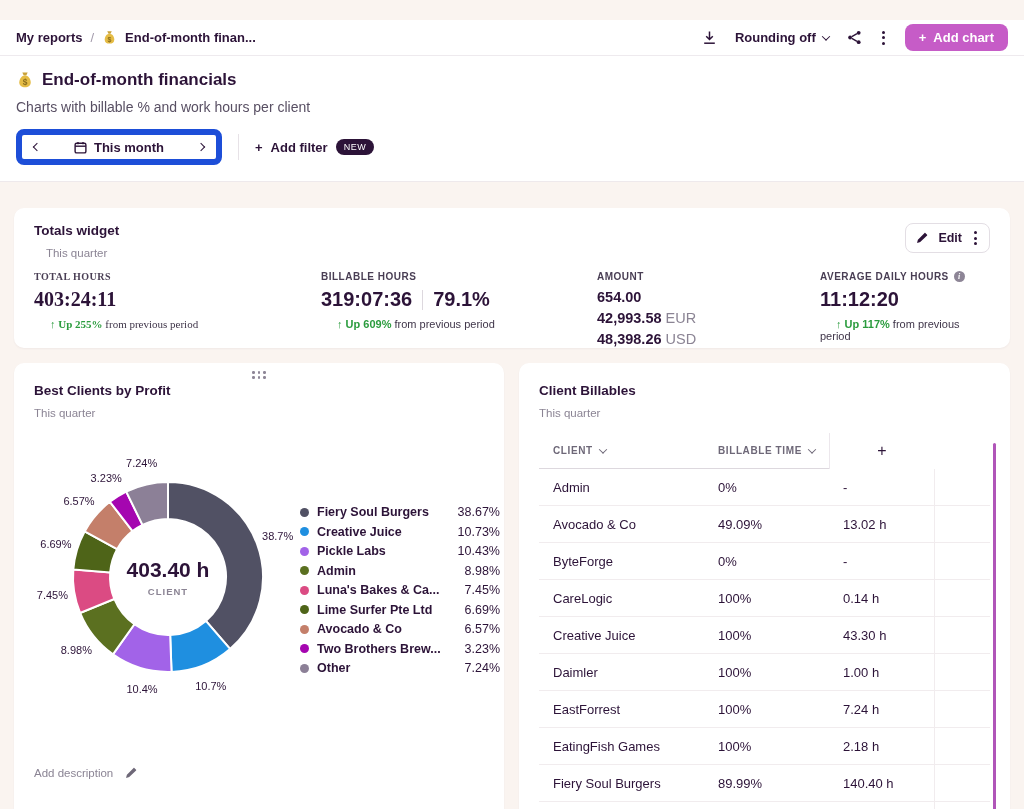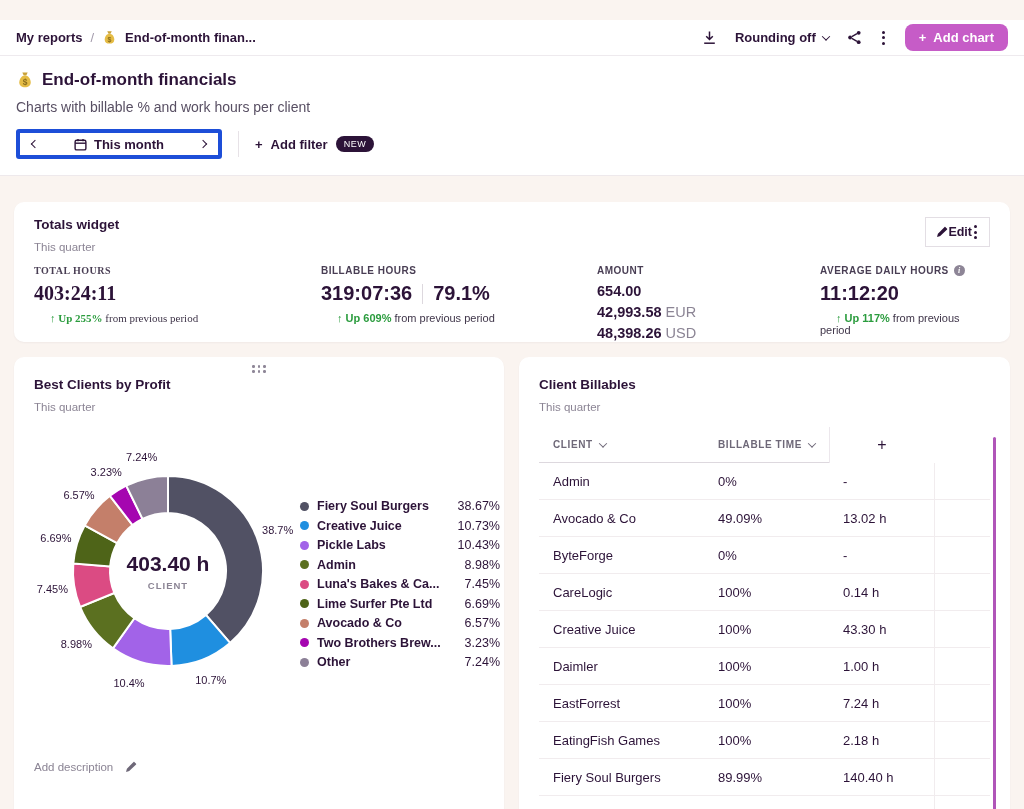--- a/index.html
+++ b/index.html
@@ -24,37 +24,37 @@
   .chev.down  { transform:rotate(45deg) translate(-1px,-1px); }
   .chev.left  { transform:rotate(135deg); }
   .chev.right { transform:rotate(-45deg); }
   .chev.gray  { border-color:#6e6878; }
 
   
   .header-sec { background:#fff; border-bottom:1px solid #eee9ec; padding:14px 16px 16px; }
   .page-title { display:flex; align-items:center; gap:8px; font-size:17px; font-weight:700; }
   .page-sub { margin-top:9px; font-size:14px; color:#584f63; }
   .filter-row { margin-top:14px; display:flex; align-items:center; }
-  .date-pill { width:206px; height:30px; border:4px solid #1d4ed8; border-radius:3px; background:#fff;
-    display:flex; align-items:center; justify-content:space-between; padding:6px 12px; }
+  .date-pill { width:206px; height:30px; border:6px solid #1d4ed8; border-radius:8px; background:#fff;
+    display:flex; align-items:center; justify-content:space-between; padding:12px 12px; }
   .date-center { display:flex; align-items:center; gap:7px; font-size:13px; font-weight:700; cursor:pointer; }
   .v-div { width:1px; height:26px; background:#e7e2e7; margin:0 16px; }
   .add-filter { display:flex; align-items:center; gap:8px; font-size:13px; font-weight:700; cursor:pointer; }
   .badge-new { background:#2c1338; color:#fff; font-size:9px; font-weight:400; letter-spacing:.6px;
     padding:3px 8px; border-radius:9px; }
 
   
   .content { padding:0 14px; }
   .card { background:#fff; border-radius:10px; box-shadow:0 1px 2px rgba(60,30,70,.05); }
 
   .totals-card { margin-top:26px; height:140px; padding:15px 20px; }
-  .totals-head { display:flex; align-items:flex-start; justify-content:space-between; }
+  .totals-head { display:flex; align-items:flex-start; justify-content:space-between;text-align:center; }
   .card-title { font-size:13.5px; font-weight:700; }
   .period { margin-top:9px; font-size:11.5px; color:#8b8494; }
-  .edit-pill { display:flex; align-items:center; border:1px solid #e3dee4; border-radius:0;
+  .edit-pill { display:flex; align-items:center; gap:10px; border:1px solid #e3dee4; border-radius:8px;
     padding:5px 10px; font-size:12.5px; font-weight:700; cursor:pointer; }
   .metrics { display:flex; margin-top:12px; }
   .metric { }
   .m1 { width:287px;font-family:Liberation Serif, serif; } .m2 { width:276px; } .m3 { width:223px; } .m4 { width:166px; }
   .m-label { font-size:10px; font-weight:700; letter-spacing:.5px; color:#493e54;
     display:flex; align-items:center; gap:5px; }
   .m-value { margin-top:6px; font-size:20px; font-weight:700; display:flex; align-items:center; }
   .m-value .bar { width:1px; height:20px; background:#ddd8de; margin:0 10px; }
   .m-delta { margin-top:7px; font-size:11px; font-weight:600; }
   .m-delta .up { color:#2b9c3e;margin-left:16px; }
@@ -331,21 +331,21 @@
             </div>
 
             <div class="legend-row">
               <span class="dot" style="background: rgb(140, 128, 151);"></span>
               <span class="lname">Other</span>
               <span class="lval">7.24%</span>
             </div>
           </div>
       <div class="donut-label" style="left: 243.671px; top: 117.242px;">38.7%</div>
           <div class="donut-label" style="left: 176.801px; top: 266.89px;">10.7%</div>
-          <div class="donut-label" style="left: 95px; top: 270.104px;">10.4%</div>
+          <div class="donut-label" style="left: 108px; top: 270.104px;">10.4%</div>
           <div class="donut-label" style="left: 42.3394px; top: 230.714px;">8.98%</div>
           <div class="donut-label" style="left: 18.3923px; top: 175.996px;">7.45%</div>
           <div class="donut-label" style="left: 21.8801px; top: 124.561px;">6.69%</div>
           <div class="donut-label" style="left: 45.0021px; top: 82.0502px;">6.57%</div>
           <div class="donut-label" style="left: 72.2053px; top: 58.65px;">3.23%</div>
           <div class="donut-label" style="left: 107.614px; top: 44.014px;">7.24%</div>
         </div>
 
       <div class="add-desc">
         <span>Add description</span>

